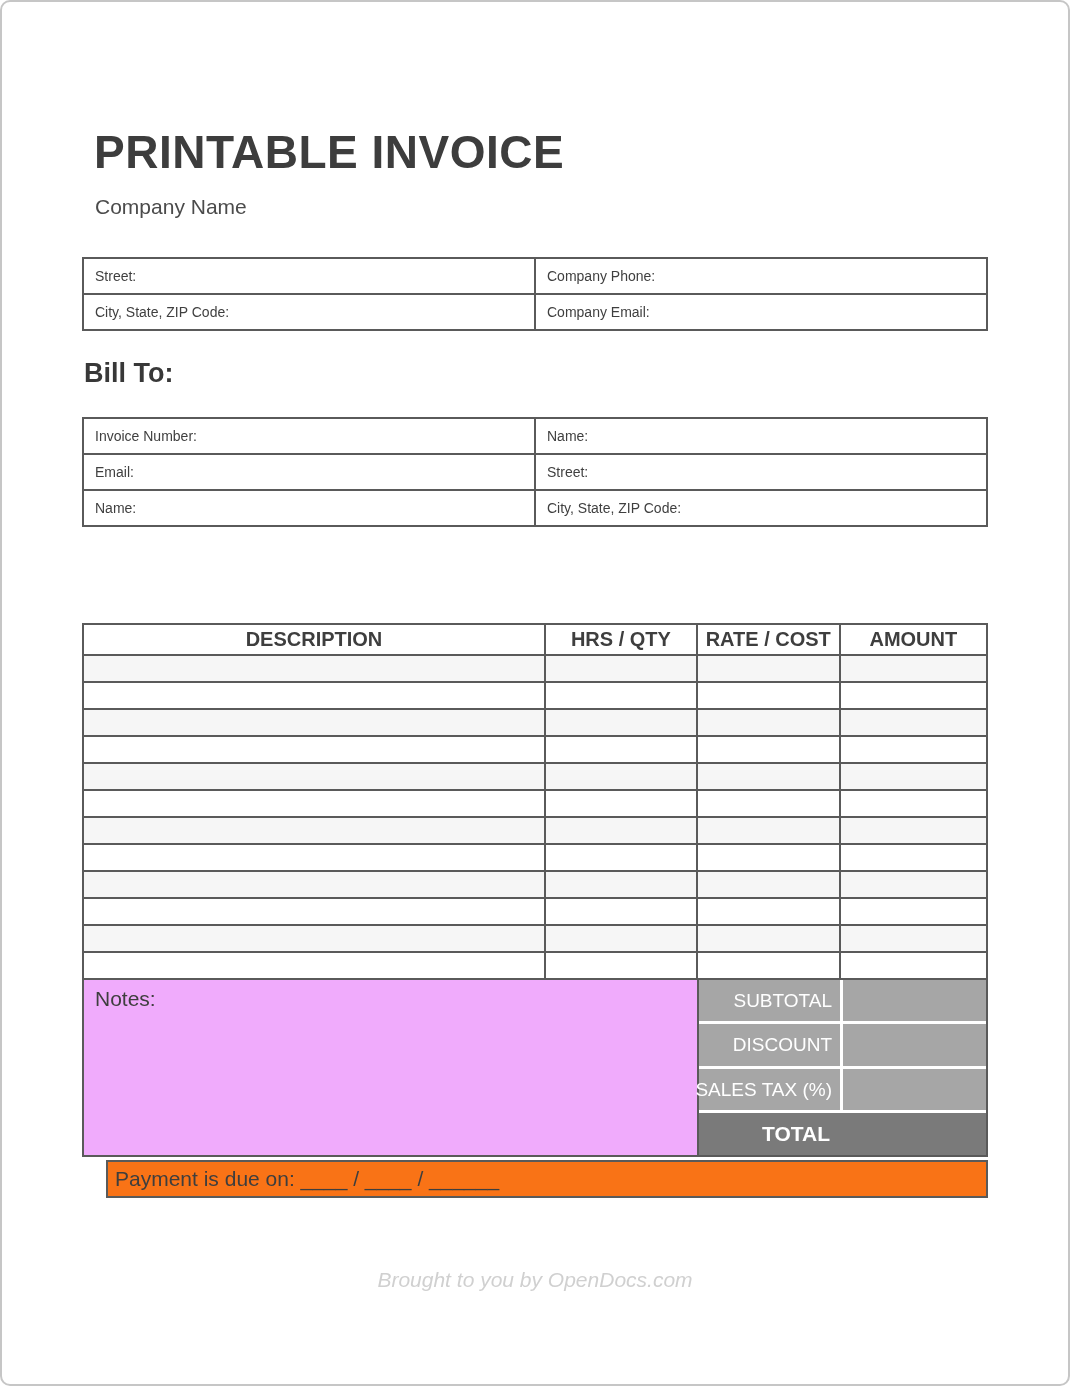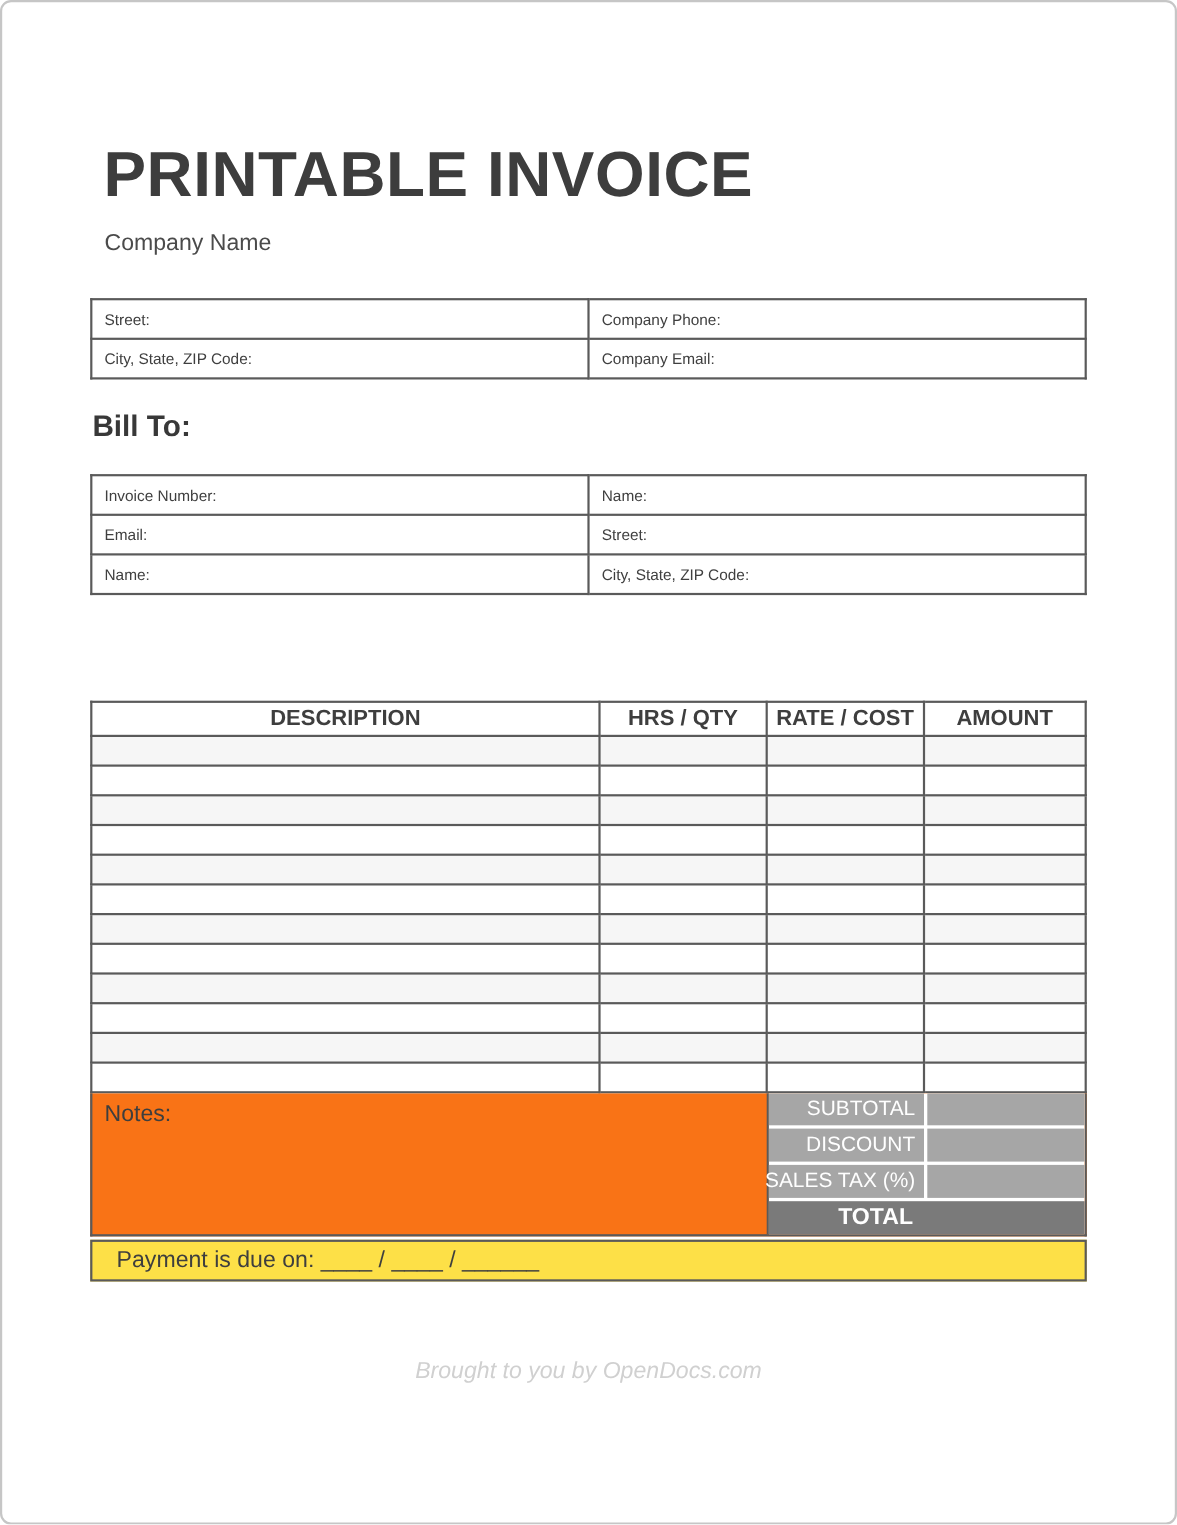--- a/index.html
+++ b/index.html
@@ -12,21 +12,21 @@
   .page {
     width: 1070px; height: 1386px;
     background: #ffffff;
     border: 2px solid #c6c6c6;
     border-radius: 10px;
     padding: 0 80px;
     overflow: hidden;
   }
   .page-title {
     margin: 124px 0 0 12px;
-    font-size: 58px;
+    font-size: 46px;
     line-height: 1.15;
     font-weight: bold;
     letter-spacing: 0.5px;
     color: #3d3d3d;
   }
   .company-name {
     margin: 16px 0 0 13px;
     font-size: 21px;
     color: #4b4b4b;
   }
@@ -65,24 +65,24 @@
     background: #ffffff;
   }
   .items-table tbody tr:nth-child(odd) td { background: #f6f6f6; }
   .col-desc { width: 51.1%; }
   .col-qty  { width: 16.8%; }
   .col-rate { width: 15.8%; }
   .col-amt  { width: 16.3%; }
 
   .bottom-section {
     display: flex;
-    height: 130px;
+    height: 177px;
     border: 2px solid #5a5a5a;
     border-top: none;
-    background: #f97316;
+    background: #f0abfc;
   }
   .notes-cell {
     flex: 0 0 615px;
     border-right: 2px solid #5a5a5a;
     font-size: 21px;
     color: #3e3e3e;
     padding: 7px 0 0 11px;
   }
   .totals-panel {
     flex: 1;
@@ -119,22 +119,23 @@
     padding-left: 36px;
   }
   .payment-row {
     margin-top: 3px;
     border: 2px solid #5a5a5a;
     height: 38px;
     font-size: 21px;
     color: #3e3e3e;
     display: flex;
     align-items: center;
-    padding-left: 22px;
-    background: #fde047;
+    padding-left: 7px;
+    background: #f97316;
+    margin-left: 24px;
   }
   .footer-credit {
     margin-top: 70px;
     text-align: center;
     font-style: italic;
     font-size: 21px;
     color: #d0d0d0;
   }
 </style>
 </head>

